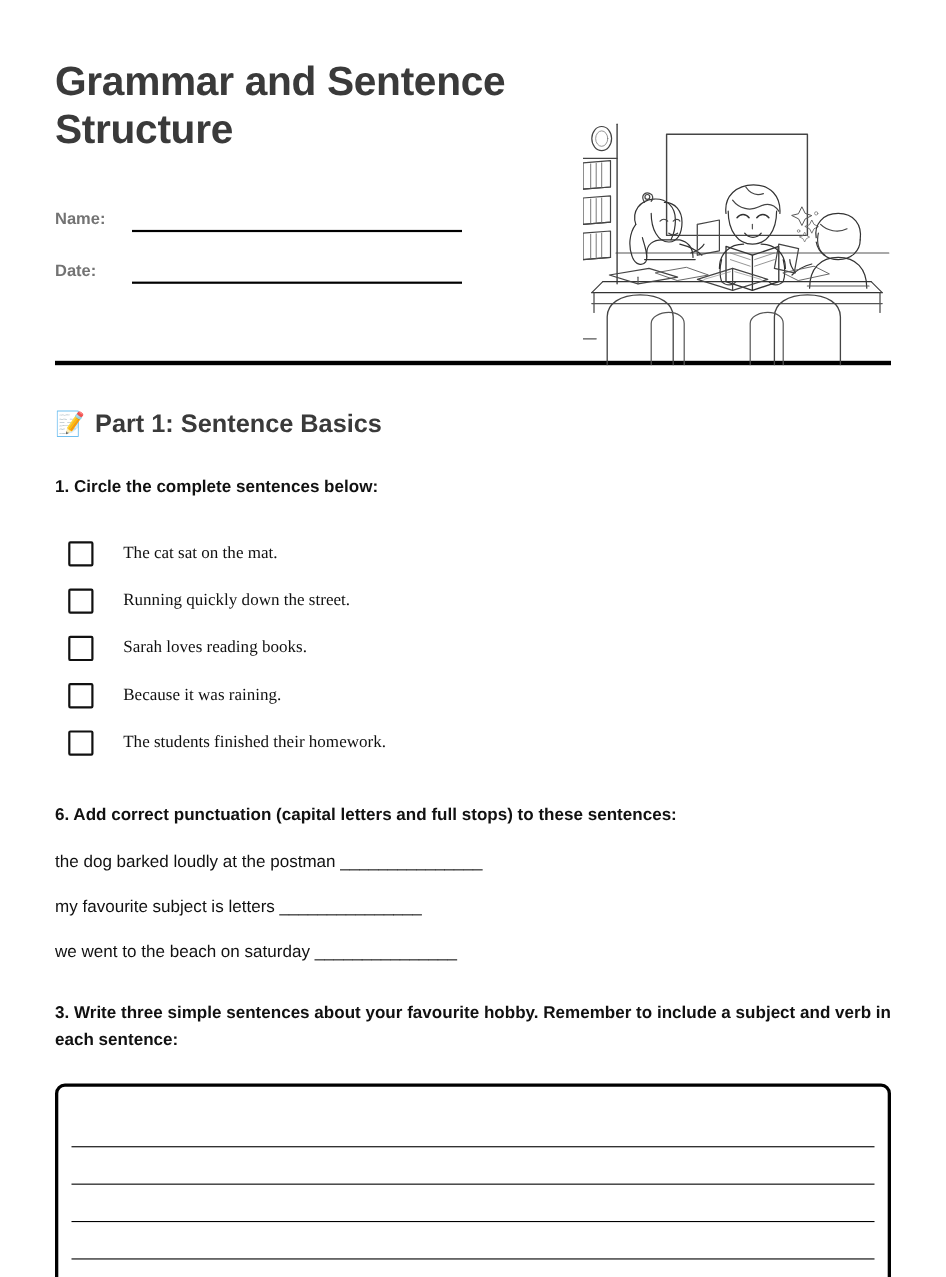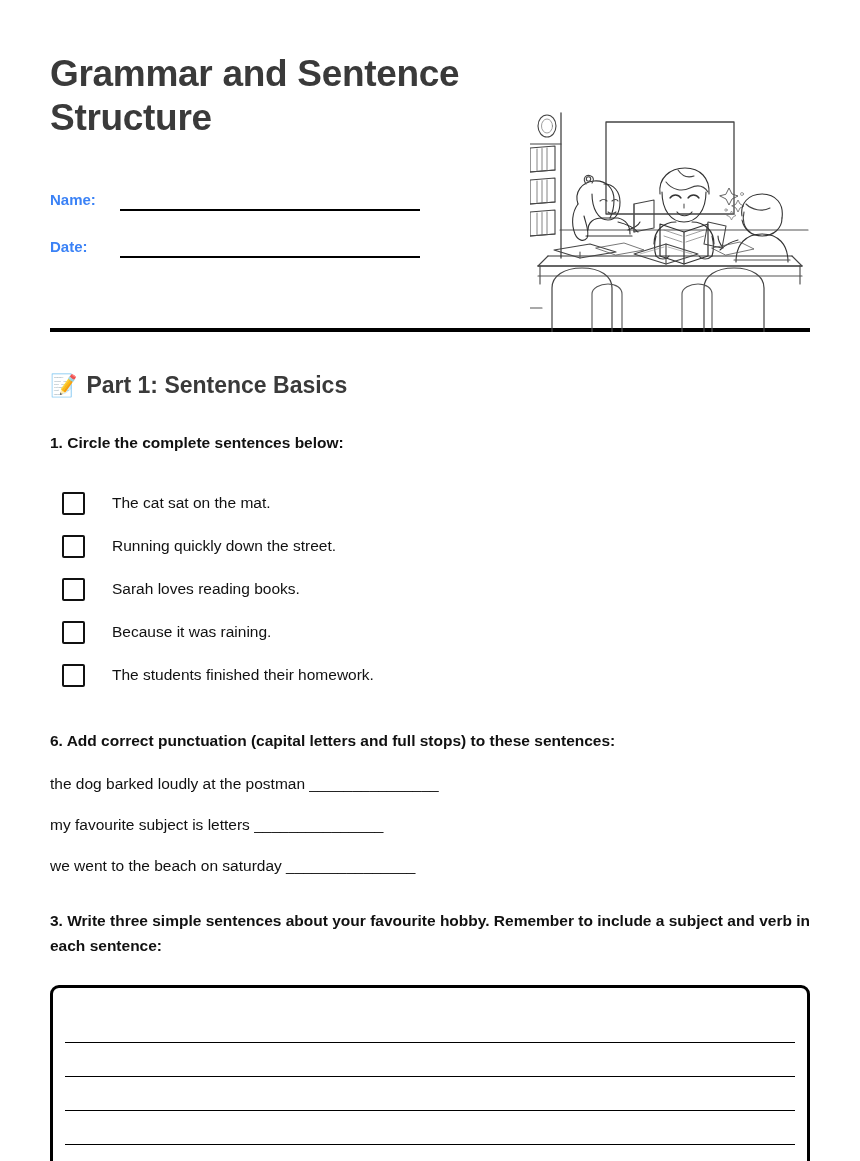--- a/index.html
+++ b/index.html
@@ -40,21 +40,21 @@
     width: 470px;
   }
   .field-row {
     display: flex;
     align-items: flex-end;
     height: 47px;
   }
   .field-label {
     font-size: 15px;
     font-weight: bold;
-    color: #3b82f6;
+    color: #737373;
     width: 70px;
     padding-bottom: 8px;
     flex: none;
   }
   .field-line {
     width: 300px;
     border-bottom: 2px solid #000000;
     height: 1px;
     margin-bottom: 5px;
   }
@@ -100,20 +100,21 @@
     font-weight: bold;
     color: #111111;
     line-height: 1.65;
     margin-top: 31px;
   }
 
   
   .check-list {
     margin-top: 26px;
     padding-left: 12px;
+    font-family: Liberation Serif, serif;
   }
   .check-item {
     display: flex;
     align-items: center;
     height: 43px;
   }
   .checkbox {
     width: 23px; height: 23px;
     border: 2px solid #111111;
     border-radius: 2px;

